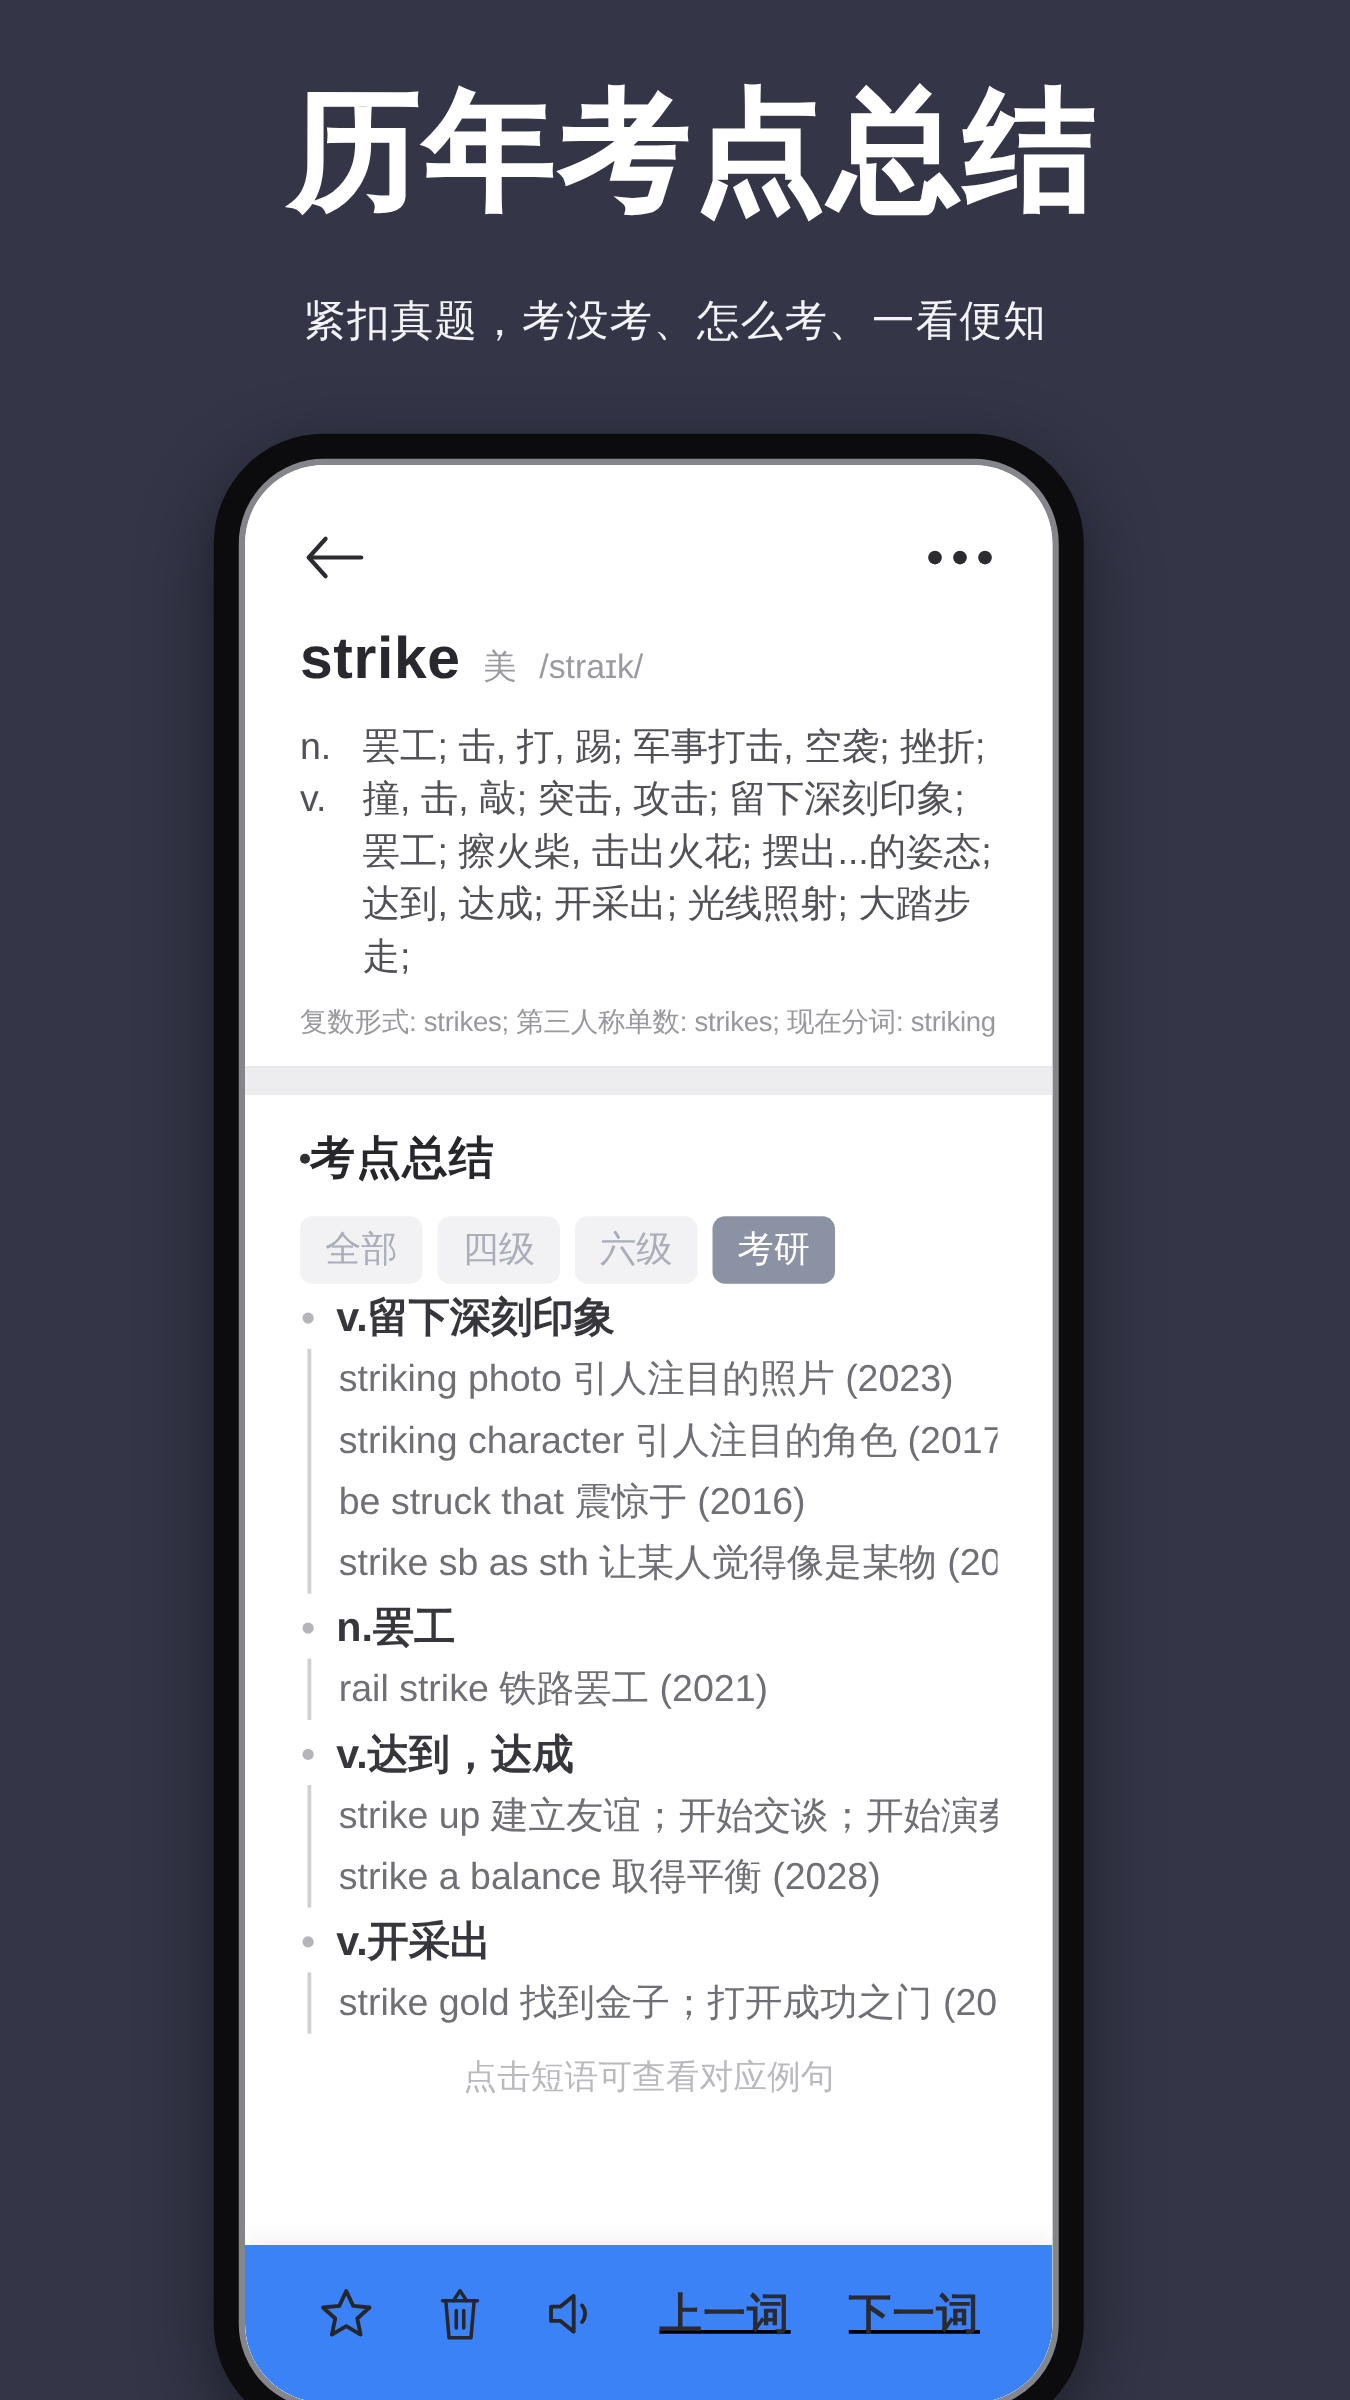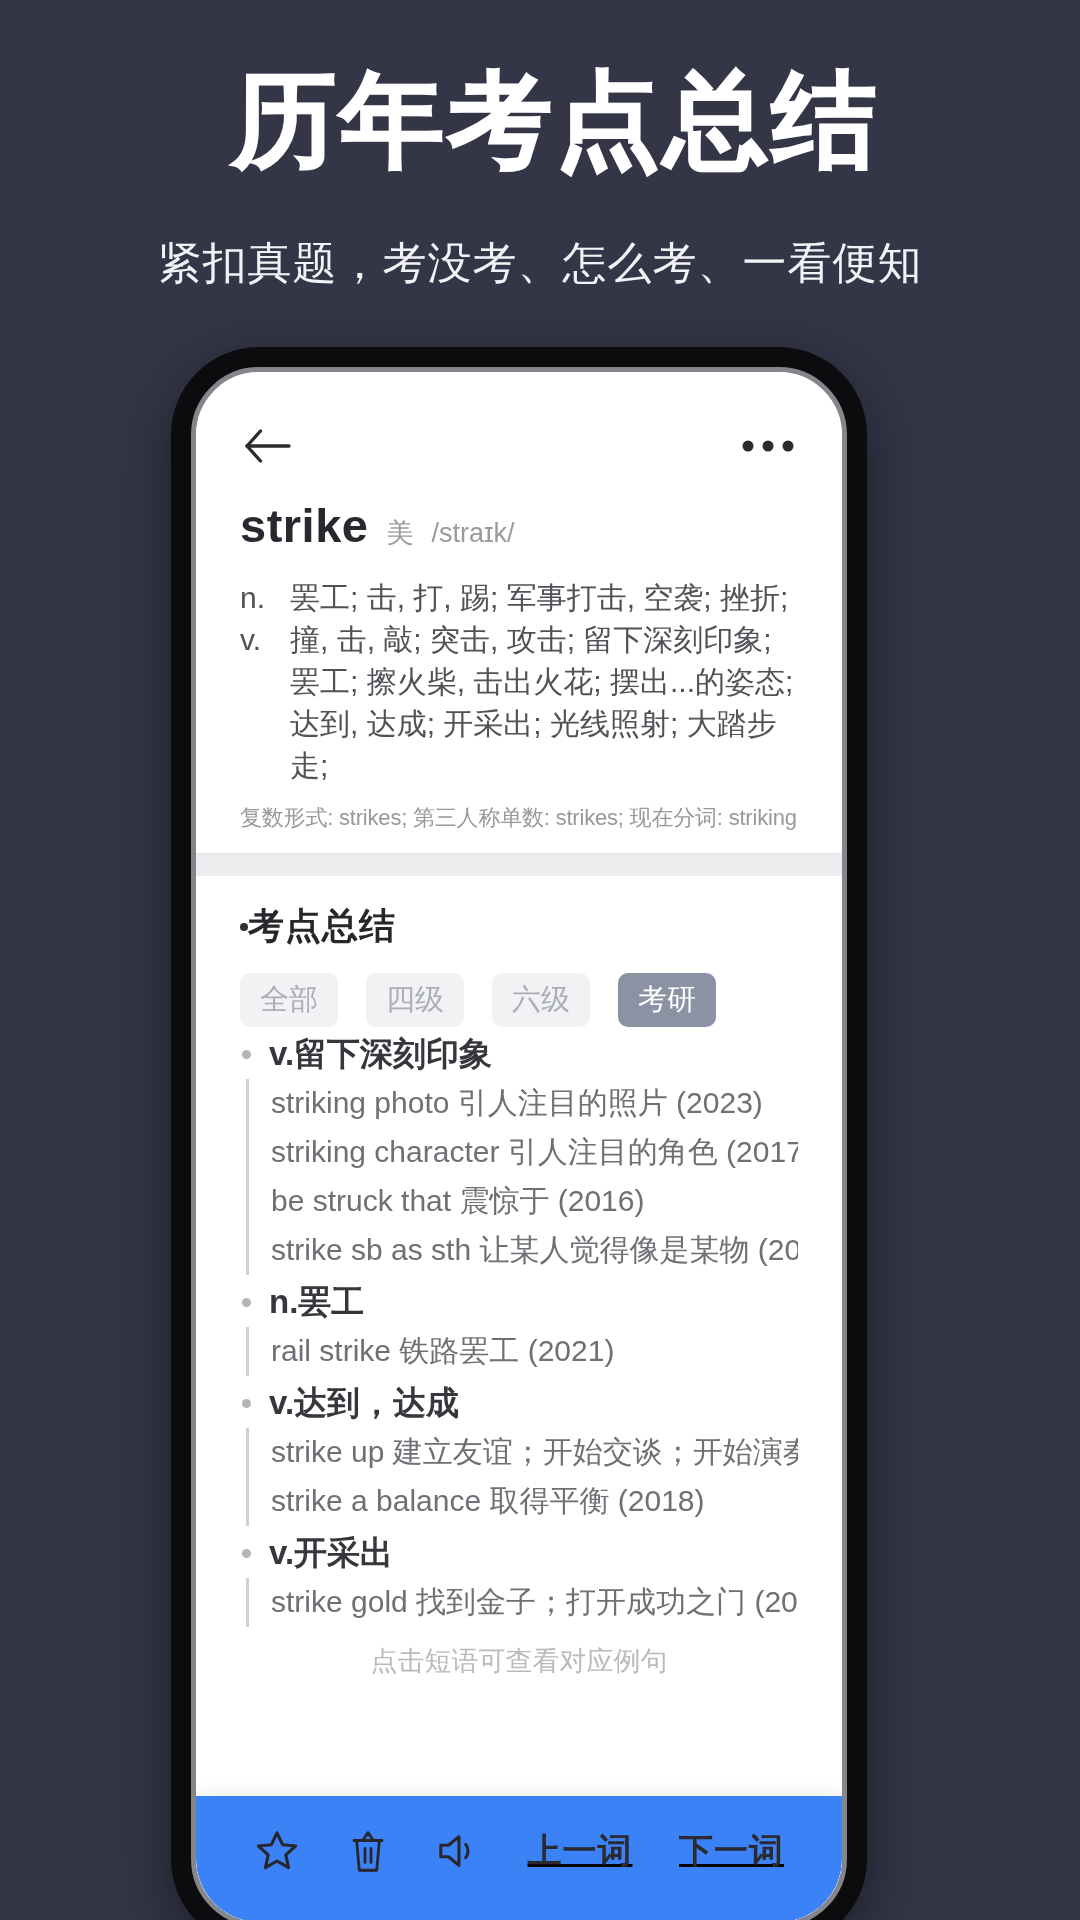--- a/index.html
+++ b/index.html
@@ -10,21 +10,21 @@
     font-family:"Liberation Sans","DejaVu Sans",sans-serif;
   }
   
   .hero-title{
     position:absolute;top:52px;left:16px;width:100%;
     text-align:center;color:#ffffff;font-size:104px;font-weight:900;
     letter-spacing:4px;-webkit-text-stroke:2px #ffffff;
   }
   .hero-sub{
     position:absolute;top:234px;left:0;width:100%;
-    text-align:center;color:#f2f3f7;font-size:44px;font-weight:500;letter-spacing:1px;
+    text-align:center;color:#f2f3f7;font-size:34px;font-weight:500;letter-spacing:1px;
   }
   
   .phone{
     position:absolute;left:171px;top:347px;width:696px;height:1600px;
     background:#0c0c0e;border-radius:88px;padding:20px;
     box-shadow:0 18px 60px rgba(0,0,0,.45);
   }
   .screen-wrap{
     width:100%;height:100%;border:5px solid #85868b;border-radius:68px;
     background:#ffffff;overflow:hidden;
@@ -53,21 +53,21 @@
     margin-top:16px;display:flex;align-items:baseline;gap:8px;
     font-size:22px;color:#98989d;white-space:nowrap;overflow:hidden;letter-spacing:-.2px;
   }
   
   .strip{margin-top:20px;height:23px;background:#ededf0;border-top:1px solid #e3e3e7;}
   
   .exam{padding:26px 44px 0 44px;}
   .exam-title-row{display:flex;align-items:center;}
   .dot-sm{width:8px;height:8px;border-radius:50%;background:#2f2f34;flex:none;}
   .exam-title{font-size:36px;font-weight:700;color:#26262b;letter-spacing:1px;}
-  .tabs{display:flex;gap:28px;margin-top:22px;}
+  .tabs{display:flex;gap:12px;margin-top:22px;}
   .tab{
     padding:7px 20px;font-size:29px;border-radius:10px;
     background:#f2f2f5;color:#a9aeb8;cursor:pointer;
   }
   .tab.active{background:#8b92a3;color:#ffffff;}
   .group-head{
     height:49px;margin-top:3px;display:flex;align-items:center;gap:18px;cursor:pointer;
   }
   .group-bullet{width:9px;height:9px;border-radius:50%;background:#b4b4b9;flex:none;margin-left:2px;}
   .group-head-label{font-size:33px;font-weight:700;color:#36363c;}
@@ -175,21 +175,21 @@
             </div>
           </div>
 
           <div class="group">
             <div class="group-head">
               <span class="group-bullet"></span>
               <span class="group-head-label">v.达到，达成</span>
             </div>
             <div class="group-items">
               <div class="item">strike up 建立友谊；开始交谈；开始演奏 (20…</div>
-              <div class="item">strike a balance 取得平衡 (2018)</div>
+              <div class="item">strike a balance 取得平衡 (2028)</div>
             </div>
           </div>
 
 
           <div class="group">
             <div class="group-head">
               <span class="group-bullet"></span>
               <span class="group-head-label">v.开采出</span>
             </div>
             <div class="group-items">

